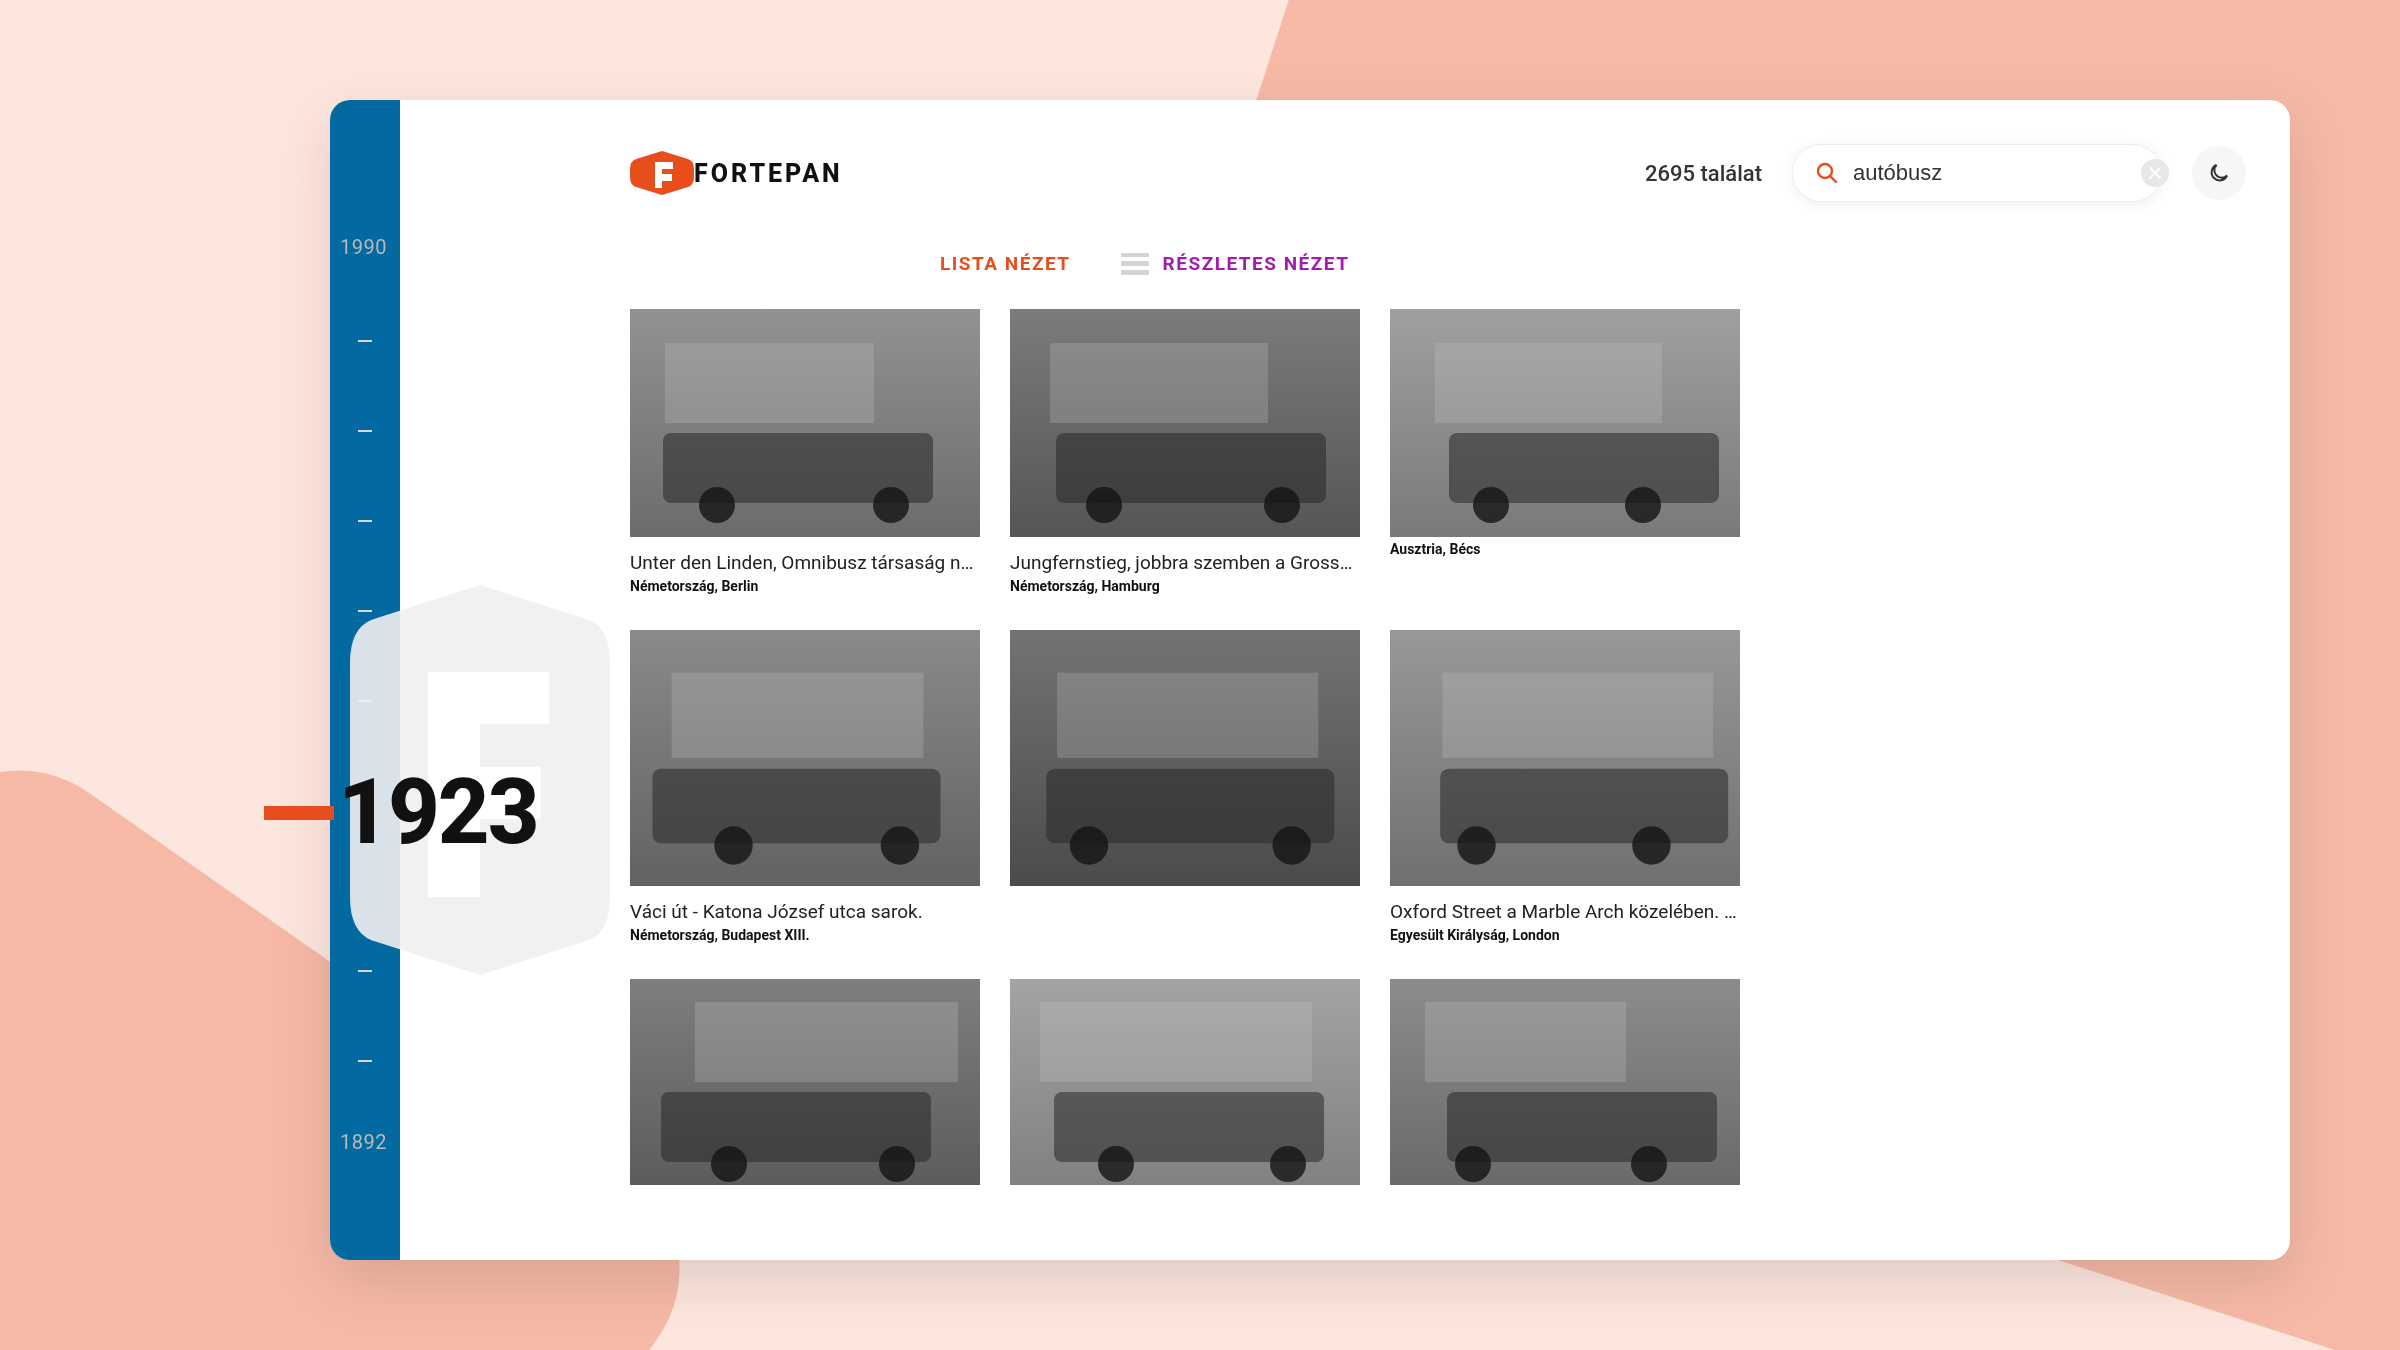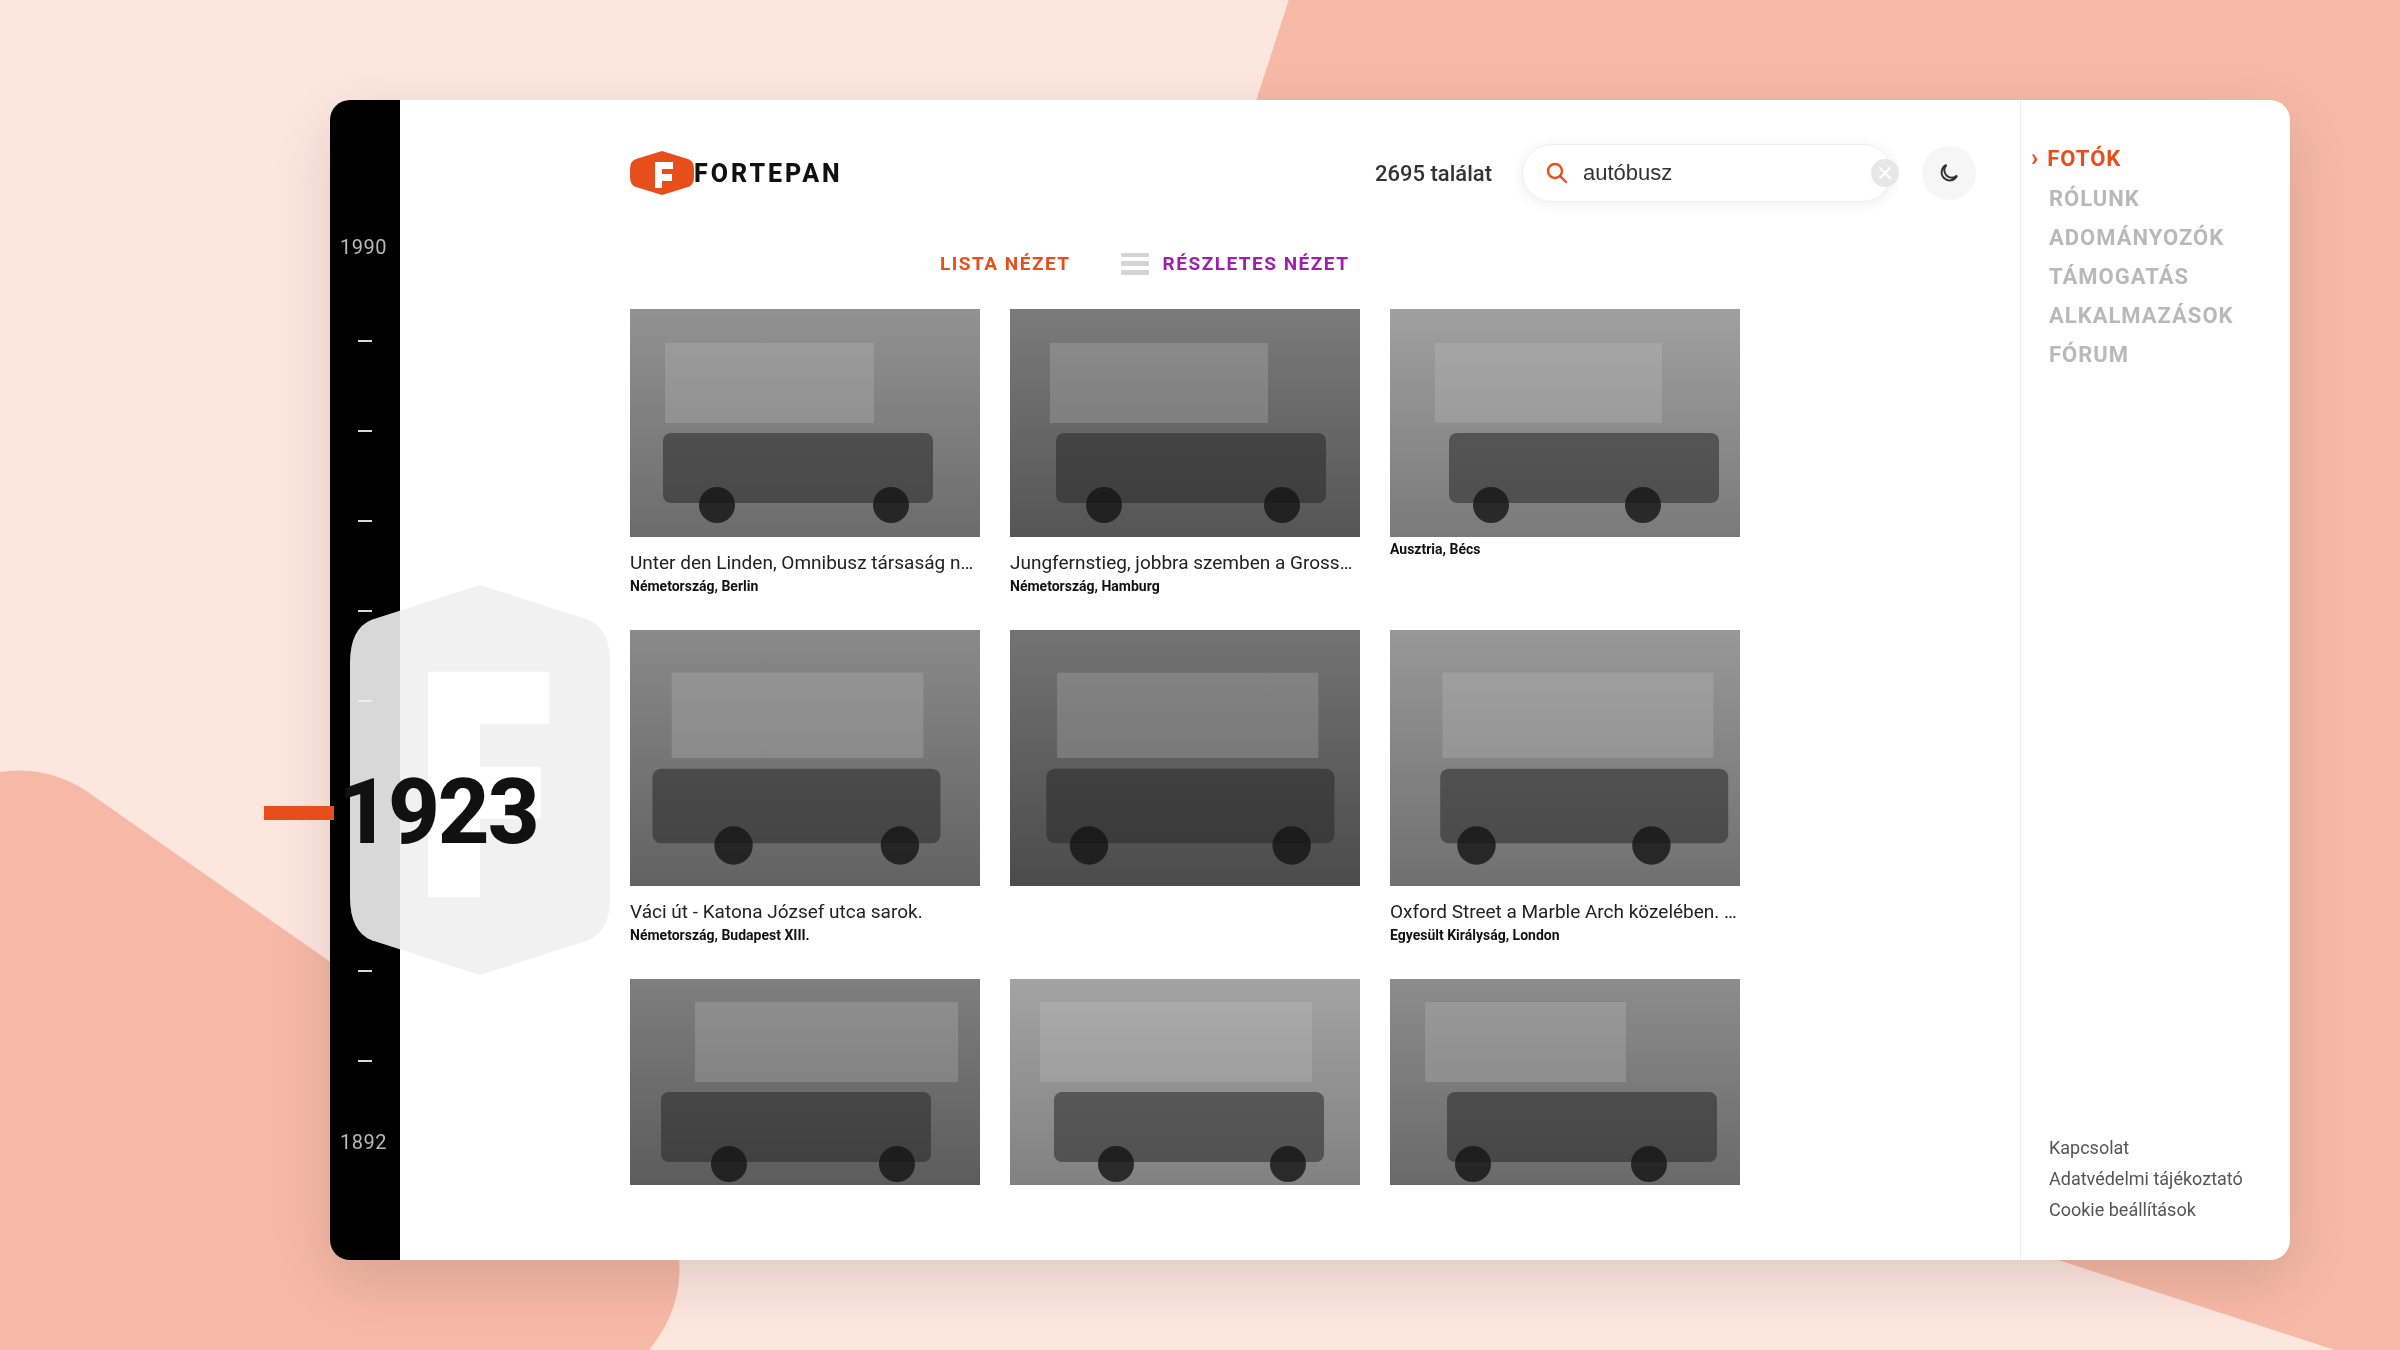--- a/index.html
+++ b/index.html
@@ -39,21 +39,21 @@
     background:#fff;
     border-radius: 20px;
     box-shadow: 0 20px 60px rgba(0,0,0,0.12);
     overflow:hidden;
     display:flex;
   }
 
   
   .rail {
     width: 70px; flex: 0 0 70px;
-    background:#000000;
+    background:#0369a1;
     display:flex; flex-direction:column; align-items:center;
     padding-top: 130px;
     position:relative;
   }
   .rail .yearlabel {
     color:#b9b9b9; font-size:20px; letter-spacing:0.5px;
     position:absolute;
   }
   .rail .y1990 { top: 135px; left:10px;}
   .rail .y1900 { top: 1030px; left:10px;}
@@ -461,30 +461,15 @@
     <circle cx="83" cy="202" r="18" fill="rgba(20,20,20,.8)"></circle>
     <circle cx="259" cy="202" r="18" fill="rgba(20,20,20,.8)"></circle>
     <rect x="35" y="40" width="201" height="80" fill="rgba(200,200,200,.25)"></rect>
   </svg>
             </div>
           </div>
         </div>
 
     </div>
 
-    <div class="sidenav">
-      <div class="menu" id="menu">
-          <a class="active">FOTÓK</a>
-          <a>RÓLUNK</a>
-          <a>ADOMÁNYOZÓK</a>
-          <a>TÁMOGATÁS</a>
-          <a>ALKALMAZÁSOK</a>
-          <a>FÓRUM</a>
-        </div>
-      <div class="footer" id="navfooter">
-          <a>Kapcsolat</a>
-          <a>Adatvédelmi tájékoztató</a>
-          <a>Cookie beállítások</a>
-        </div>
-    </div>
 
   </div>
 </div>
 
 </body></html>

